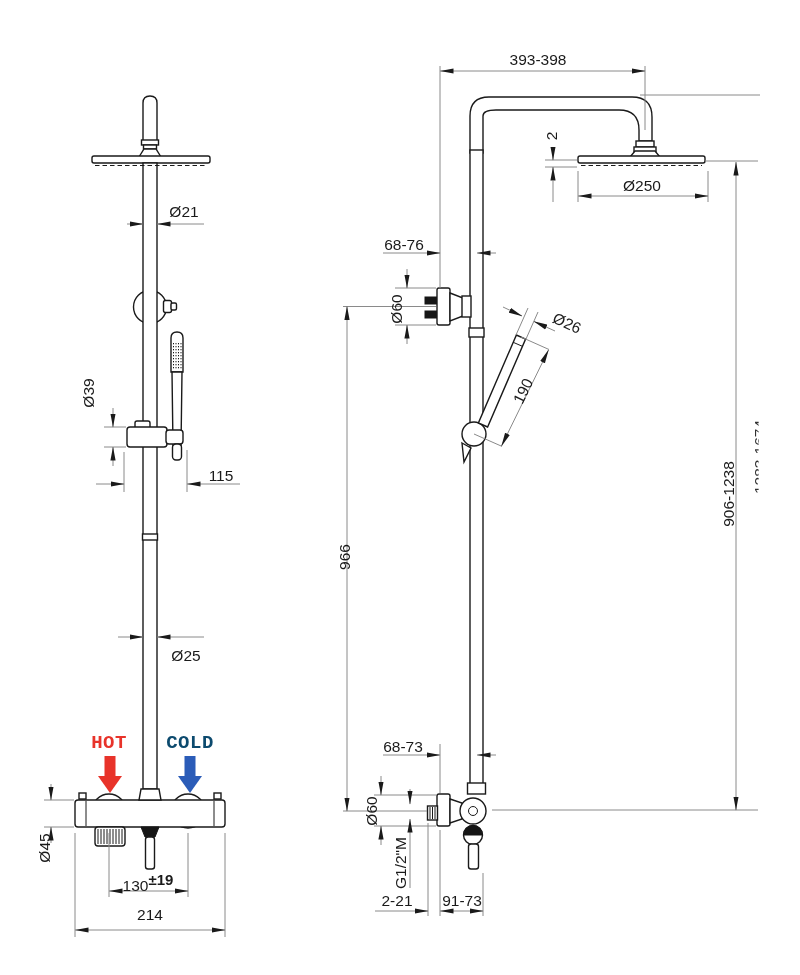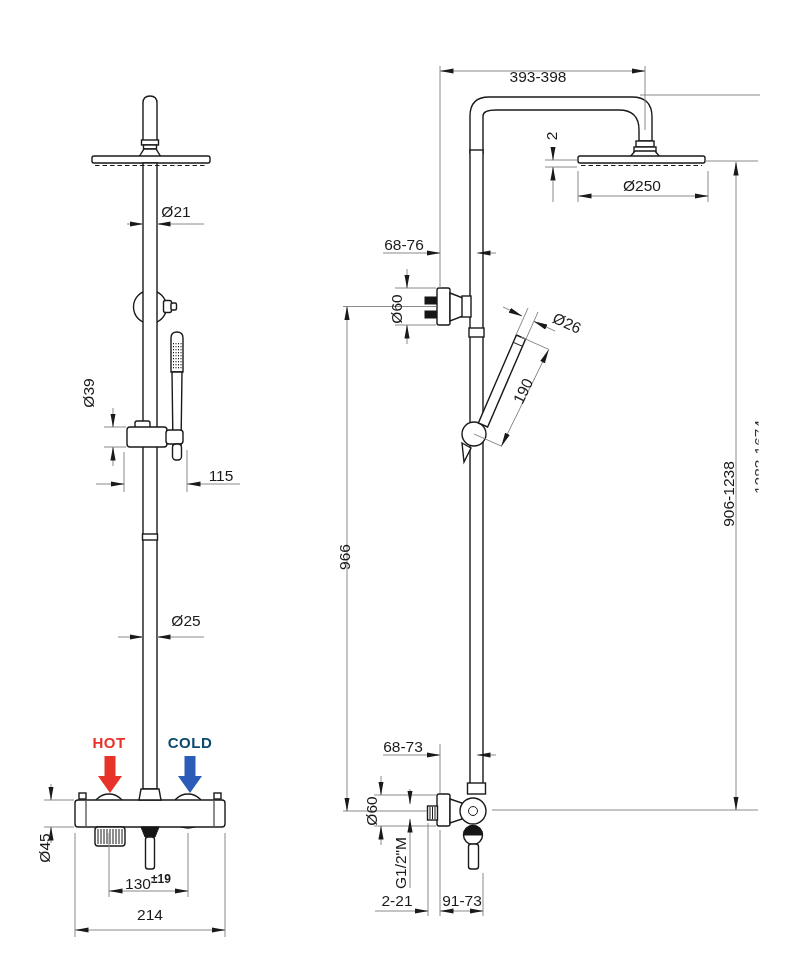--- a/index.html
+++ b/index.html
@@ -8,22 +8,22 @@
   #stage svg{position:absolute;left:0;top:0;}
   .obj{fill:#fff;stroke:#1a1a1a;stroke-width:1.4;}
   .objthin{fill:none;stroke:#1a1a1a;stroke-width:1;}
   .dark{fill:#161616;stroke:#161616;}
   .dim{fill:none;stroke:#8a8a8a;stroke-width:1;}
   .lbl{position:absolute;font-size:15.5px;color:#1a1a1a;white-space:nowrap;
        transform:translate(-50%,-50%);line-height:1.1;}
   .rot{transform:translate(-50%,-50%) rotate(-90deg);}
   .rot26{transform:translate(-50%,-50%) rotate(24deg);}
   .rot190{transform:translate(-50%,-50%) rotate(-64deg);}
-  .temp{font-weight:bold;font-size:15px;letter-spacing:.5px;}
-  .sup{font-size:12px;vertical-align:6px;font-weight:bold;}
+  .temp{font-weight:bold;font-size:19px;letter-spacing:.5px;font-family:Liberation Mono, monospace;}
+  .sup{font-size:15px;vertical-align:6px;font-weight:bold;}
   .clip-frag{clip-path:inset(14% 0 58% 0);opacity:.9;}
 </style>
 </head>
 <body>
 
 <div id="stage">
 
 <svg width="800" height="975" viewBox="0 0 800 975">
   <defs>
     <marker id="ar" viewBox="0 0 14 6" markerWidth="14" markerHeight="6" refX="13.5" refY="3" orient="auto-start-reverse" markerUnits="userSpaceOnUse">
@@ -168,31 +168,31 @@
       <path class="dim" d="M410,789 V804" marker-end="url(#ar)"></path>
       <path class="dim" d="M410,834 V819" marker-end="url(#ar)"></path>
       <path class="dim" d="M410,834 V888"></path>
       <path class="dim" d="M428,823 V916 M440,830 V916 M483,873 V916"></path>
       <path class="dim" d="M375,911 H428" marker-end="url(#ar)"></path>
       <path class="dim" d="M440,911 H483" marker-start="url(#ar)" marker-end="url(#ar)"></path>
     </g>
   </g>
 </svg>
 
-<div class="lbl" style="left:176px;top:212px">Ø21</div>
+<div class="lbl" style="left:184px;top:212px">Ø21</div>
 <div class="lbl rot" style="left:89px;top:393px">Ø39</div>
 <div class="lbl" style="left:221px;top:476px">115</div>
-<div class="lbl" style="left:186px;top:621px">Ø25</div>
+<div class="lbl" style="left:186px;top:656px">Ø25</div>
 <div class="lbl temp" style="left: 109px; top: 743px; color: rgb(232, 51, 42);">HOT</div>
 <div class="lbl temp" style="left: 190px; top: 743px; color: #0c4a6e;">COLD</div>
 <div class="lbl rot" style="left:45px;top:848px">Ø45</div>
 <div class="lbl" style="left:148px;top:883px"><span>130</span><span class="sup">±19</span></div>
 <div class="lbl" style="left:150px;top:915px">214</div>
 
-<div class="lbl" style="left:538px;top:77px">393-398</div>
+<div class="lbl" style="left:538px;top:60px">393-398</div>
 <div class="lbl rot" style="left:552px;top:136px">2</div>
 <div class="lbl" style="left:642px;top:186px">Ø250</div>
 <div class="lbl" style="left:404px;top:245px">68-76</div>
 <div class="lbl rot" style="left:397px;top:309px">Ø60</div>
 <div class="lbl rot26" style="left:567px;top:323px">Ø26</div>
 <div class="lbl rot190" style="left:523px;top:391px">190</div>
 <div class="lbl rot" style="left:345px;top:557px">966</div>
 <div class="lbl rot" style="left:729px;top:494px">906-1238</div>
 <div class="lbl rot clip-frag" style="left:760px;top:457px">1283-1674</div>
 <div class="lbl" style="left:403px;top:747px">68-73</div>

